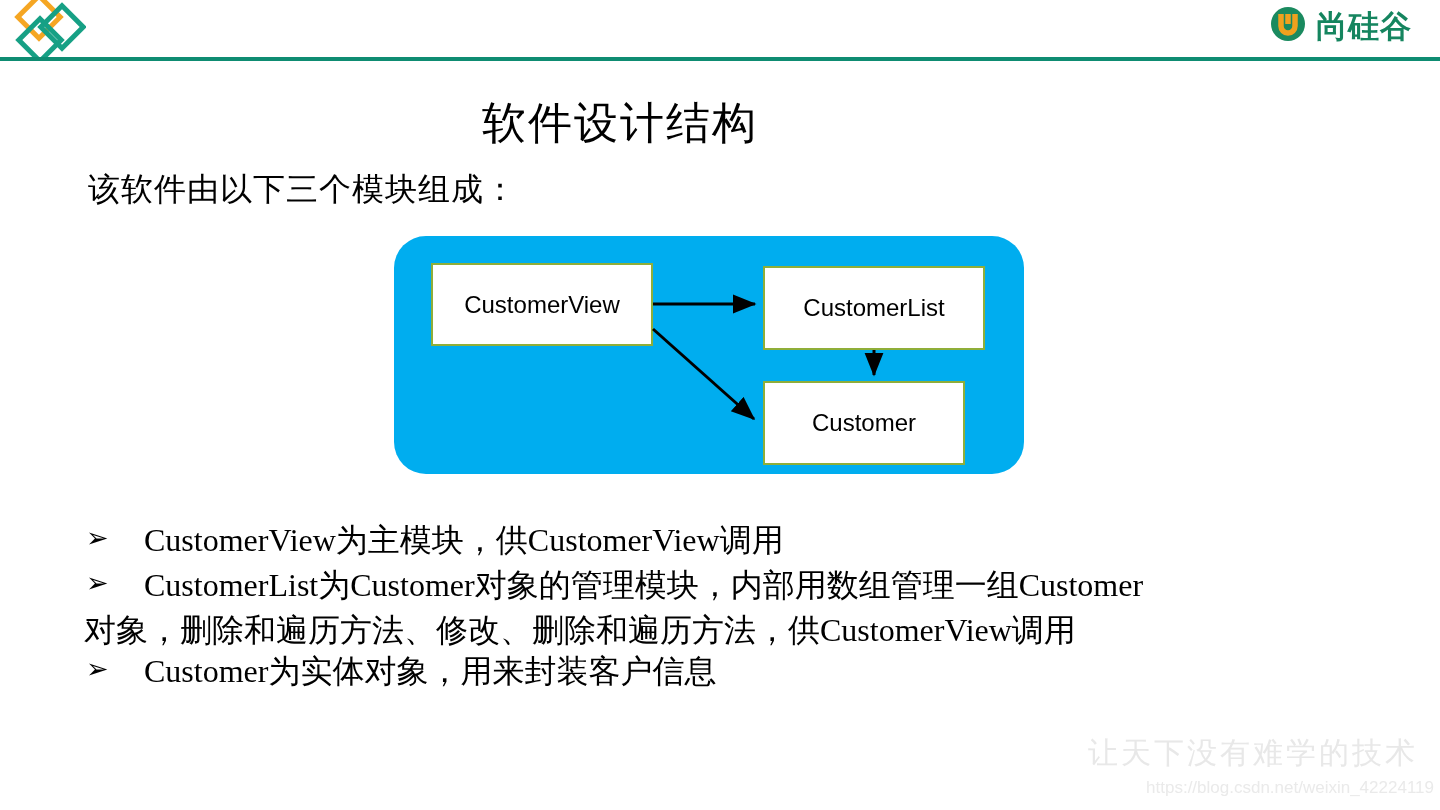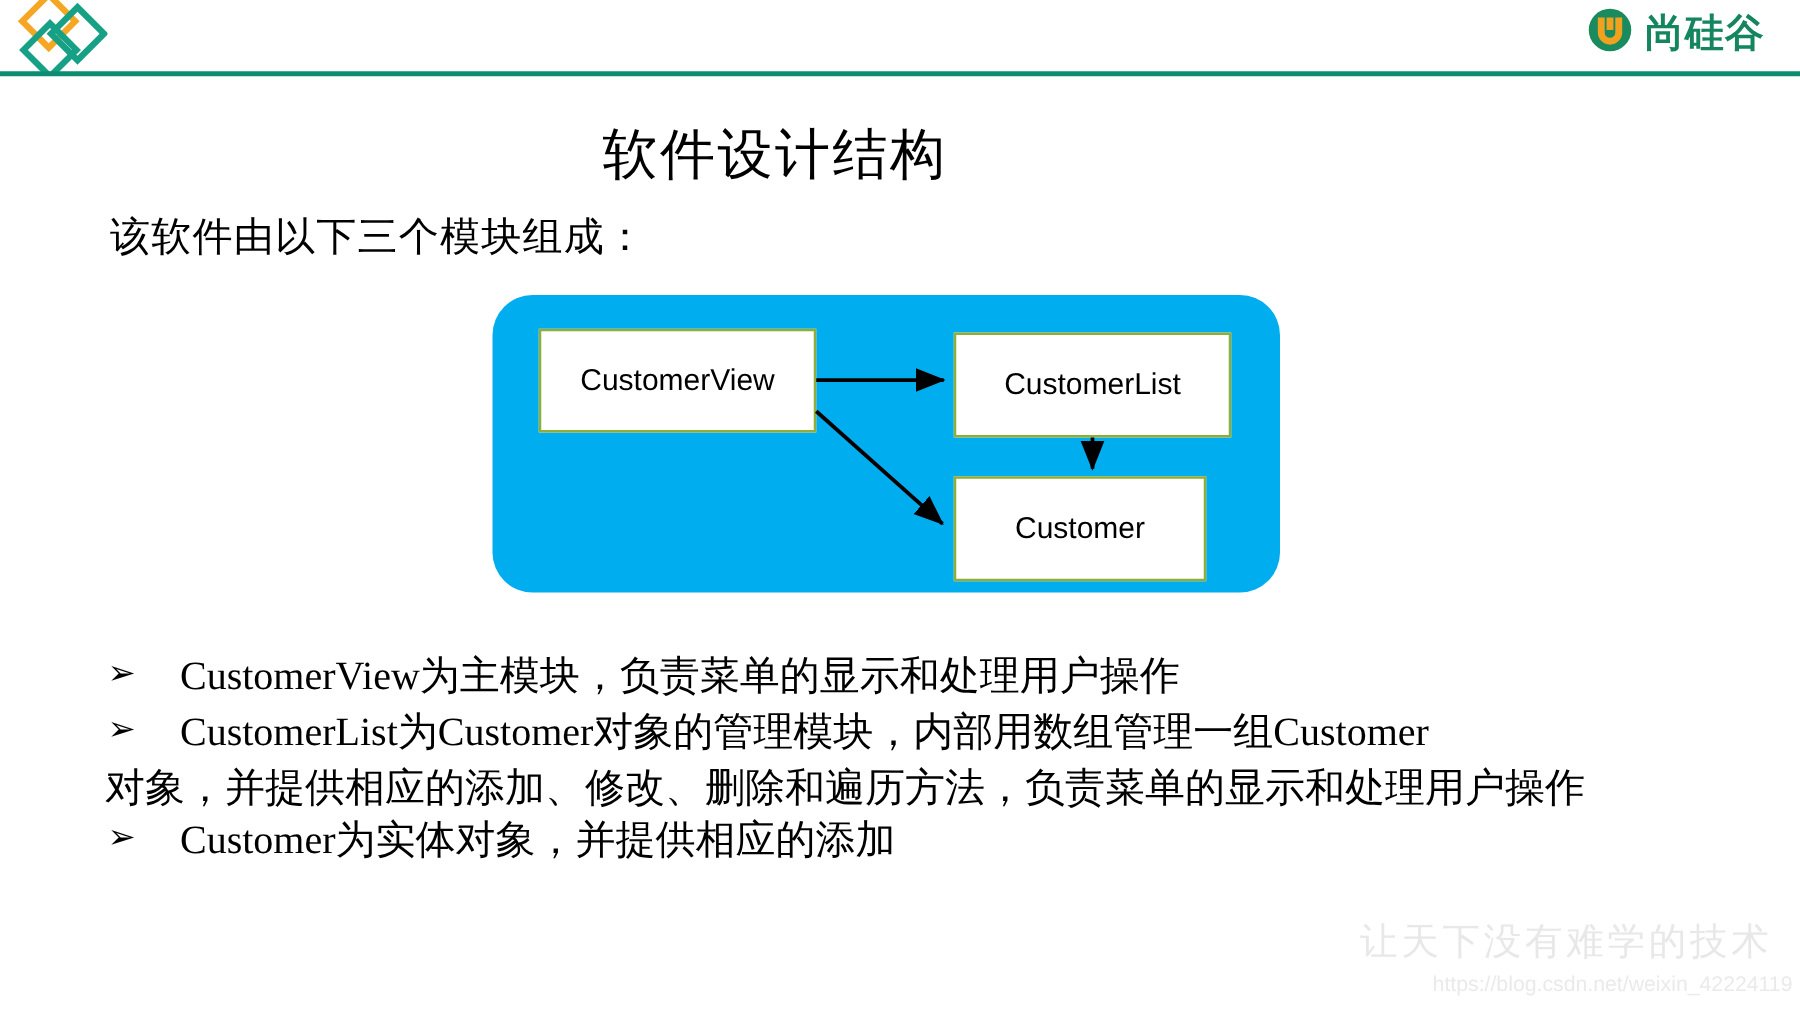--- a/index.html
+++ b/index.html
@@ -221,29 +221,29 @@
     <line x1="259" y1="93" x2="360" y2="183" stroke="#000000" stroke-width="3" marker-end="url(#ah)"></line>
 
     <line x1="480" y1="114" x2="480" y2="139" stroke="#000000" stroke-width="3" marker-end="url(#ah)"></line>
   </svg>
 </div>
 
 <div class="bullets">
 
   <div class="bullet-row">
     <span class="bullet-marker">➢</span>
-    <span class="bullet-text">CustomerView为主模块，负责菜单的显示和处理用户操作</span>
+    <span class="bullet-text">CustomerView为主模块，供CustomerView调用</span>
   </div>
 
   <div class="bullet-row">
     <span class="bullet-marker">➢</span>
     <span class="bullet-text">CustomerList为Customer对象的管理模块，内部用数组管理一组Customer</span>
   </div>
-  <div class="bullet-cont">对象，并提供相应的添加、修改、删除和遍历方法，负责菜单的显示和处理用户操作</div>
+  <div class="bullet-cont">对象，删除和遍历方法、修改、删除和遍历方法，供CustomerView调用</div>
 
   <div class="bullet-row">
     <span class="bullet-marker">➢</span>
-    <span class="bullet-text">Customer为实体对象，并提供相应的添加</span>
+    <span class="bullet-text">Customer为实体对象，用来封装客户信息</span>
   </div>
 </div>
 
 <div class="watermark">让天下没有难学的技术</div>
 <div class="watermark-url">https://blog.csdn.net/weixin_42224119</div>
 
 </body></html>

